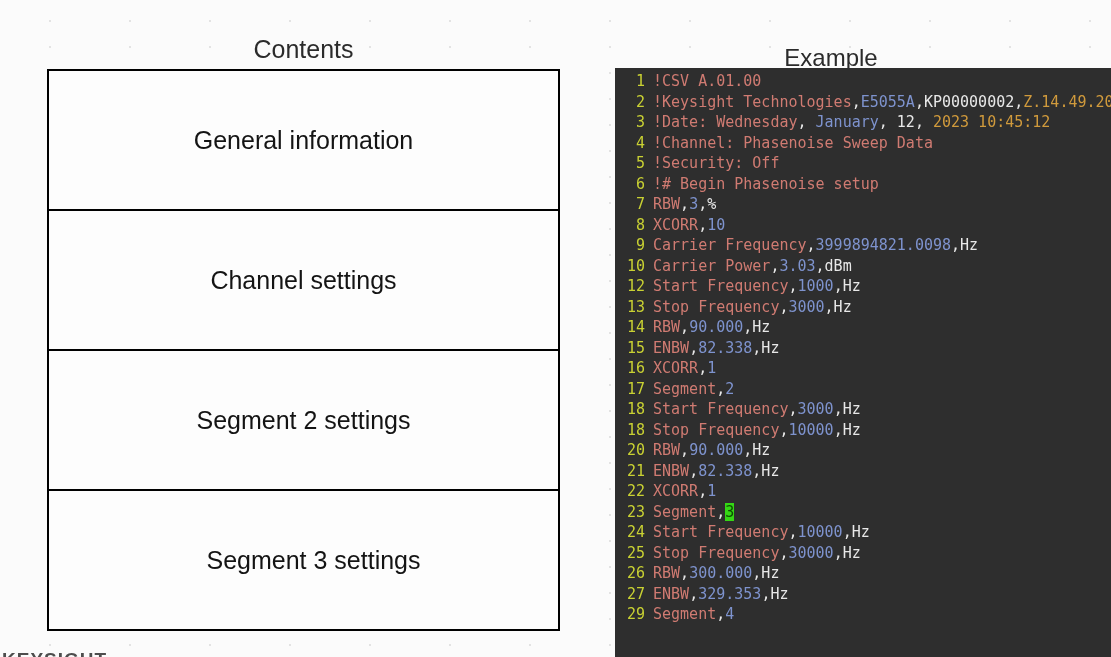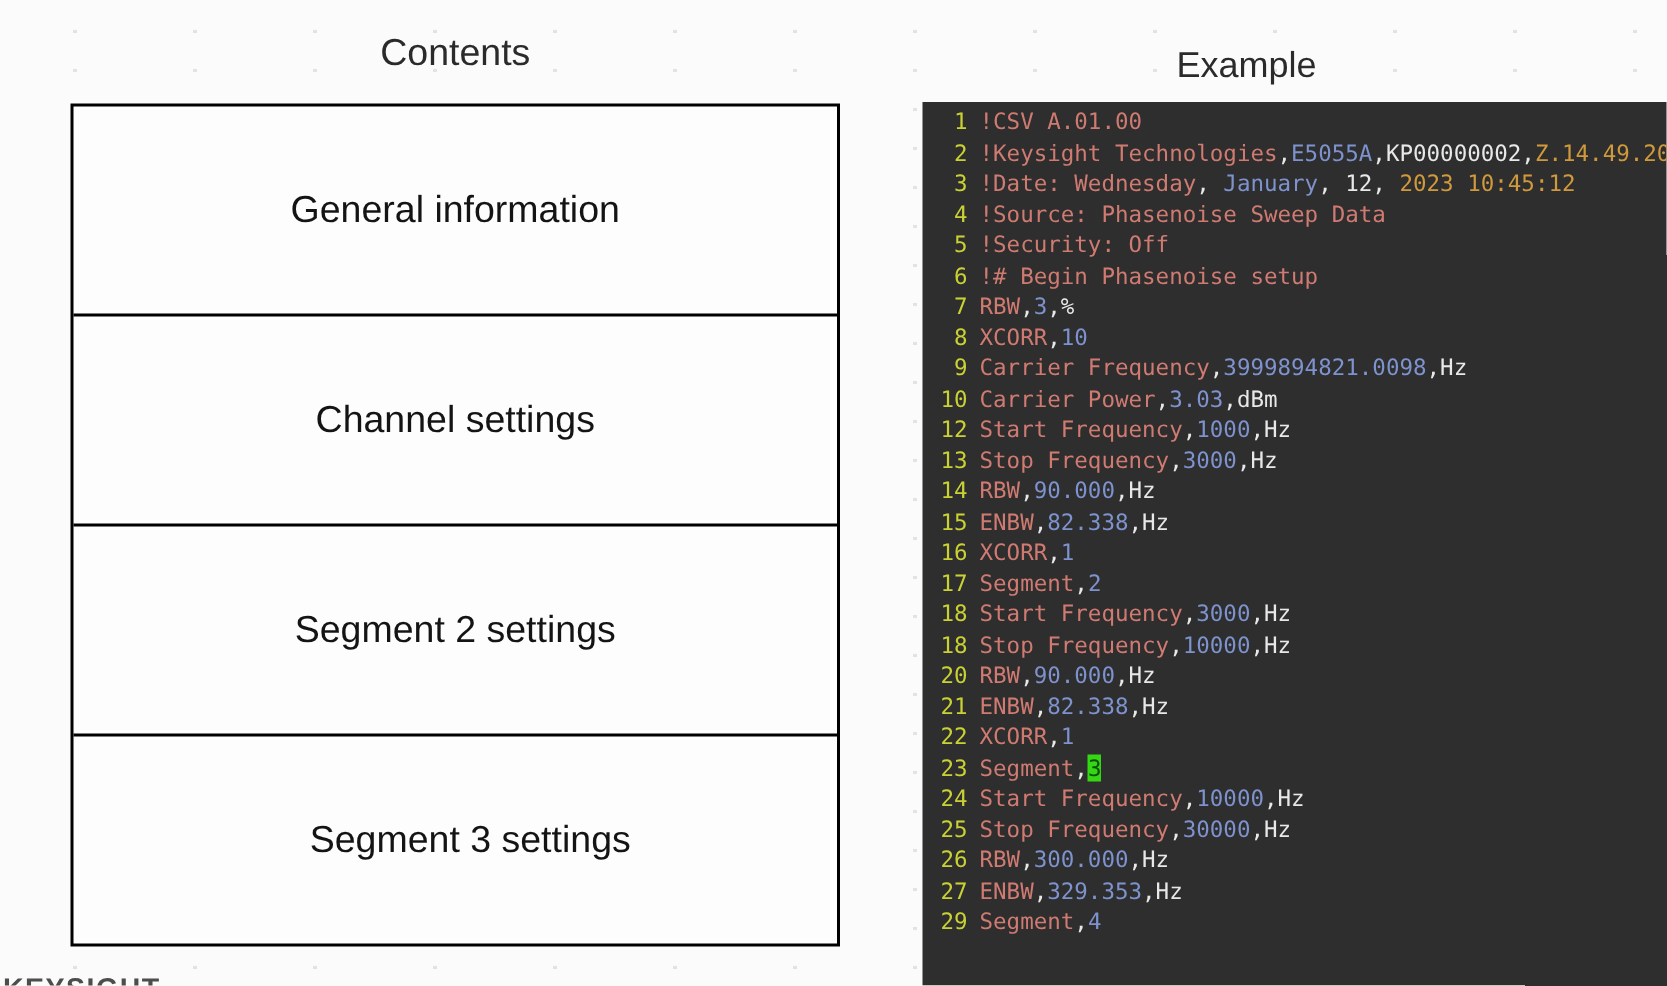--- a/index.html
+++ b/index.html
@@ -10,21 +10,21 @@
   }
   #page{
     position:relative; width:1111px; height:657px; overflow:hidden;
     background-color:#fbfbfb;
     background-image:radial-gradient(circle, #e3e3e3 1.2px, transparent 1.4px);
     background-size:80px 26px;
     background-position:10px 8px;
   }
   .section-title{
     position:absolute; text-align:center; color:#2b2b2b;
-    font-size:25px; font-weight:400;
+    font-size:25px; font-weight:400;margin-top:14px;
   }
   #contents-title{ left:47px; width:513px; top:21px; }
   #example-title{ left:571px; width:520px; top:30px; font-size:24px; }
 
   
   #contents-table{
     position:absolute; left:47px; top:69px; width:513px; height:562px;
     display:flex; flex-direction:column;
     border:2px solid #000; background:#fdfdfd;text-align:right;
   }
@@ -72,21 +72,21 @@
     <div class="contents-row">General information</div>
     <div class="contents-row">Channel settings</div>
     <div class="contents-row">Segment 2 settings</div>
     <div class="contents-row">Segment 3 settings</div>
   </div>
 
   <div id="code-panel">
       <div class="code-line"><span class="ln">1</span><span class="tk-r">!CSV A.01.00</span></div>
       <div class="code-line"><span class="ln">2</span><span class="tk-r">!Keysight Technologies</span><span class="tk-w">,</span><span class="tk-b">E5055A</span><span class="tk-w">,KP00000002,</span><span class="tk-o">Z.14.49.202</span></div>
       <div class="code-line"><span class="ln">3</span><span class="tk-r">!Date: Wednesday</span><span class="tk-w">, </span><span class="tk-b">January</span><span class="tk-w">, 12, </span><span class="tk-o">2023 10:45:12</span></div>
-      <div class="code-line"><span class="ln">4</span><span class="tk-r">!Source: Phasenoise Sweep Data</span></div>
+      <div class="code-line"><span class="ln">4</span><span class="tk-r">!Channel: Phasenoise Sweep Data</span></div>
       <div class="code-line"><span class="ln">5</span><span class="tk-r">!Security: Off</span></div>
       <div class="code-line"><span class="ln">6</span><span class="tk-r">!# Begin Phasenoise setup</span></div>
       <div class="code-line"><span class="ln">7</span><span class="tk-r">RBW</span><span class="tk-w">,</span><span class="tk-b">3</span><span class="tk-w">,%</span></div>
       <div class="code-line"><span class="ln">8</span><span class="tk-r">XCORR</span><span class="tk-w">,</span><span class="tk-b">10</span></div>
       <div class="code-line"><span class="ln">9</span><span class="tk-r">Carrier Frequency</span><span class="tk-w">,</span><span class="tk-b">3999894821.0098</span><span class="tk-w">,Hz</span></div>
       <div class="code-line"><span class="ln">10</span><span class="tk-r">Carrier Power</span><span class="tk-w">,</span><span class="tk-b">3.03</span><span class="tk-w">,dBm</span></div>
       <div class="code-line"><span class="ln">12</span><span class="tk-r">Start Frequency</span><span class="tk-w">,</span><span class="tk-b">1000</span><span class="tk-w">,Hz</span></div>
       <div class="code-line"><span class="ln">13</span><span class="tk-r">Stop Frequency</span><span class="tk-w">,</span><span class="tk-b">3000</span><span class="tk-w">,Hz</span></div>
       <div class="code-line"><span class="ln">14</span><span class="tk-r">RBW</span><span class="tk-w">,</span><span class="tk-b">90.000</span><span class="tk-w">,Hz</span></div>
       <div class="code-line"><span class="ln">15</span><span class="tk-r">ENBW</span><span class="tk-w">,</span><span class="tk-b">82.338</span><span class="tk-w">,Hz</span></div>

